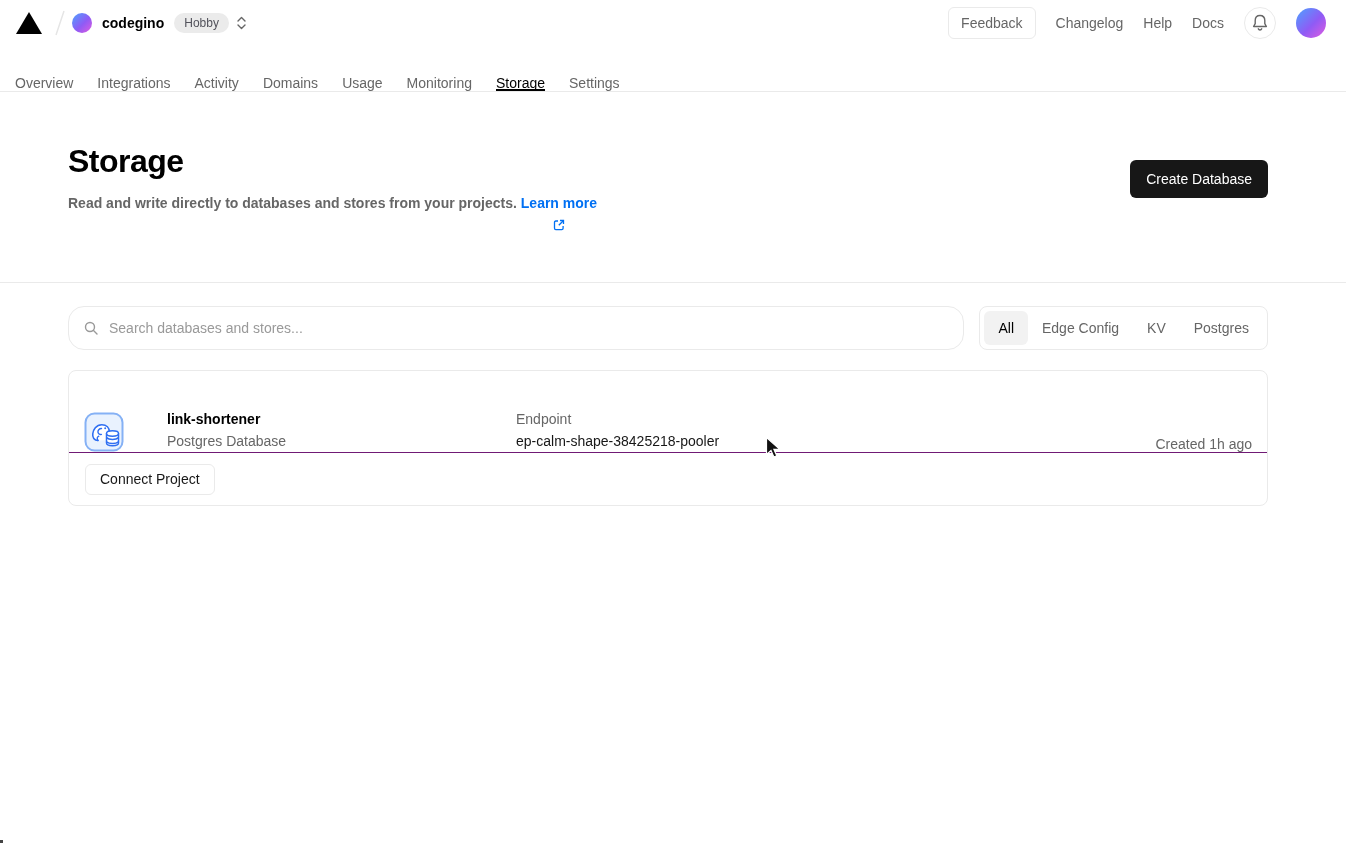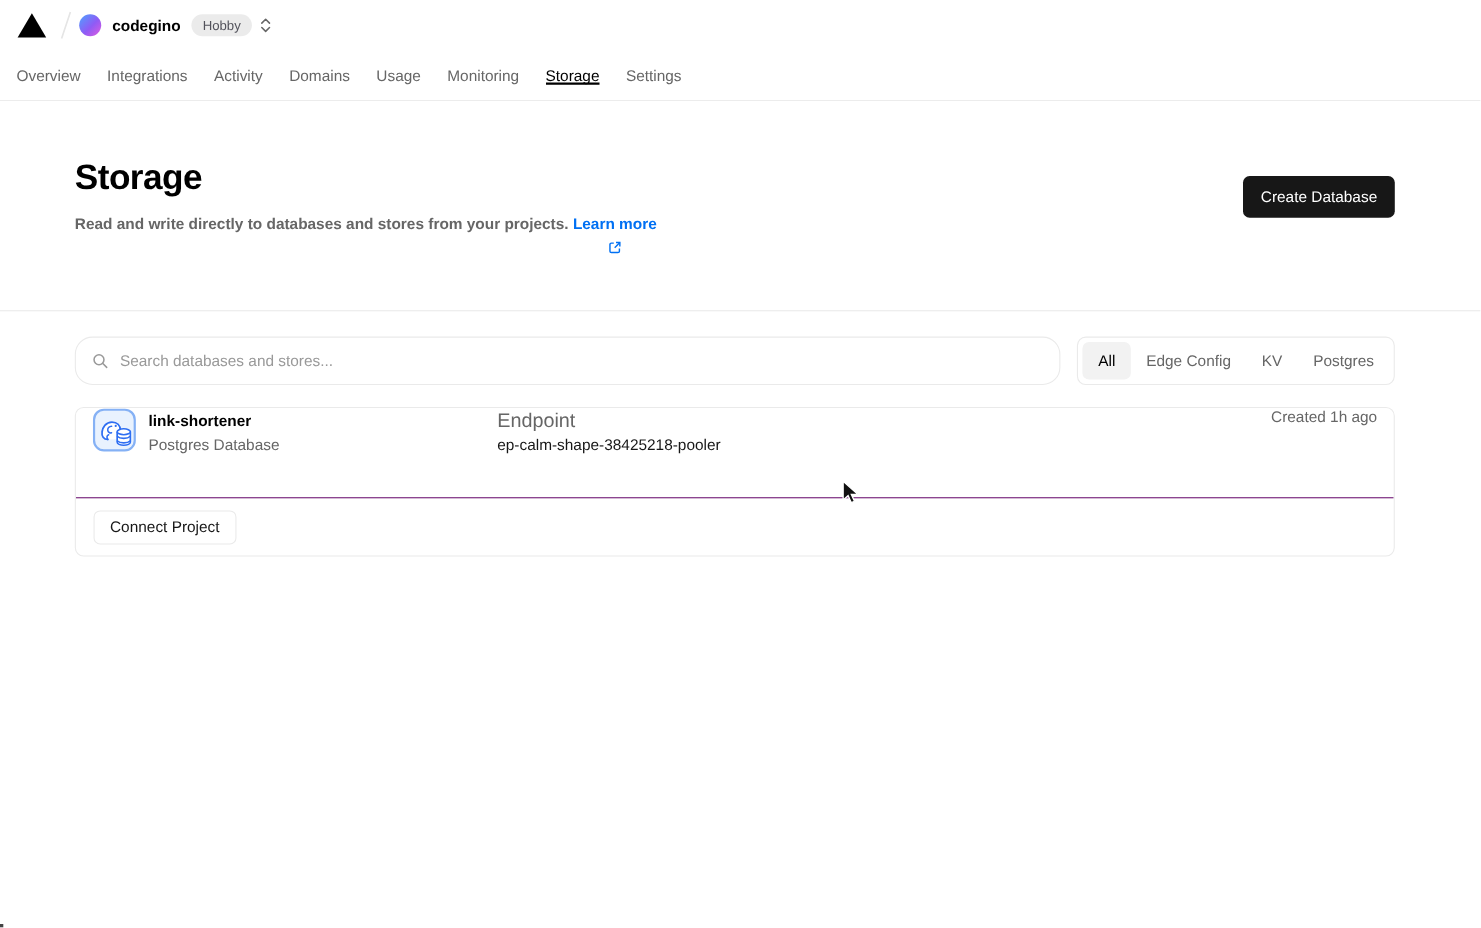--- a/index.html
+++ b/index.html
@@ -62,21 +62,21 @@
   .avatar-lg {
     width: 30px; height: 30px; border-radius: 50%;
     background: linear-gradient(135deg, #4da3ff 0%, #8f5bf5 55%, #e05ce0 100%);
     cursor: pointer;
   }
 
   
   .nav {
     height: 46px;
     border-bottom: 1px solid #eaeaea;
-    display: flex; align-items: center;
+    display: flex; align-items: flex-end;
     padding-left: 15px; gap: 24px;
     background: #fff;
   }
   .nav-tab {
     display: flex; align-items: center;
     color: #666; font-size: 14px; cursor: pointer;
   }
   .nav-tab.active {
     color: #000;
     box-shadow: inset 0 -2px 0 0 #000;
@@ -119,27 +119,27 @@
     border-radius: 6px; cursor: pointer; white-space: nowrap;
   }
   .filter-tab.active { background: #f2f2f2; color: #000; font-weight: 400; }
 
   
   .db-card {
     margin-top: 20px;
     border: 1px solid #eaeaea; border-radius: 8px;
     background: #fff; overflow: hidden;
   }
-  .db-row { display: flex; align-items: flex-start; height: 81px; padding: 0 15px; cursor: pointer; }
+  .db-row { display: flex; align-items: flex-end; height: 81px; padding: 0 15px; cursor: pointer; gap: 32px; }
   .db-icon { width: 40px; height: 40px; flex: none; }
   .db-namecol { margin-left: 11px; width: 317px; }
   .db-name { font-weight: 600; font-size: 14px; color: #000; line-height: 22px; }
   .db-type { font-size: 14px; color: #666; line-height: 22px; }
   .db-endpointcol { line-height: 22px; }
-  .db-endpoint-label { font-size: 18px; color: #666; }
+  .db-endpoint-label { font-size: 14px; color: #666; }
   .db-endpoint-value { font-size: 14px; color: #171717; }
   .db-created { margin-left: auto; font-size: 14px; color: #666; }
   .db-footer { border-top: 1px solid #701a75; height: 53px; display: flex; align-items: center; padding: 0 16px; }
   .connect-btn {
     border: 1px solid #eaeaea; background: #fff; color: #171717;
     font-size: 14px; font-weight: 500; font-family: inherit;
     padding: 6px 14px; border-radius: 6px; cursor: pointer; line-height: 17px;
   }
 
   
@@ -159,20 +159,33 @@
       <div class="avatar-sm"></div>
       <span class="project-name">codegino</span>
       <span class="plan-badge">Hobby</span>
     </div>
     <span class="selector-icon">
       <svg width="13" height="16" viewBox="0 0 12 16" fill="none">
           <path d="M2.5 6 L6 2.5 L9.5 6" stroke="#666" stroke-width="1.4" stroke-linecap="round" stroke-linejoin="round"></path>
           <path d="M2.5 10 L6 13.5 L9.5 10" stroke="#666" stroke-width="1.4" stroke-linecap="round" stroke-linejoin="round"></path>
         </svg>
     </span>
+  </div>
+  <div class="topbar-right">
+    <button class="feedback-btn">Feedback</button>
+    <a class="top-link">Changelog</a>
+    <a class="top-link">Help</a>
+    <a class="top-link">Docs</a>
+    <button class="bell-btn">
+      <svg width="20" height="20" viewBox="0 0 20 20" fill="none">
+          <path d="M10 2.5 C7 2.5 5.2 4.7 5.2 7.5 v3.2 L3.6 13.5 h12.8 L14.8 10.7 V7.5 c0-2.8-1.8-5-4.8-5 Z" stroke="#666" stroke-width="1.4" stroke-linejoin="round"></path>
+          <path d="M8.3 15.8 a1.8 1.8 0 0 0 3.4 0" stroke="#666" stroke-width="1.4" stroke-linecap="round"></path>
+        </svg>
+    </button>
+    <div class="avatar-lg"></div>
   </div>
 </header>
 
 <nav class="nav">
   <div class="nav-tab">Overview</div>
   <div class="nav-tab">Integrations</div>
   <div class="nav-tab">Activity</div>
   <div class="nav-tab">Domains</div>
   <div class="nav-tab">Usage</div>
   <div class="nav-tab">Monitoring</div>

